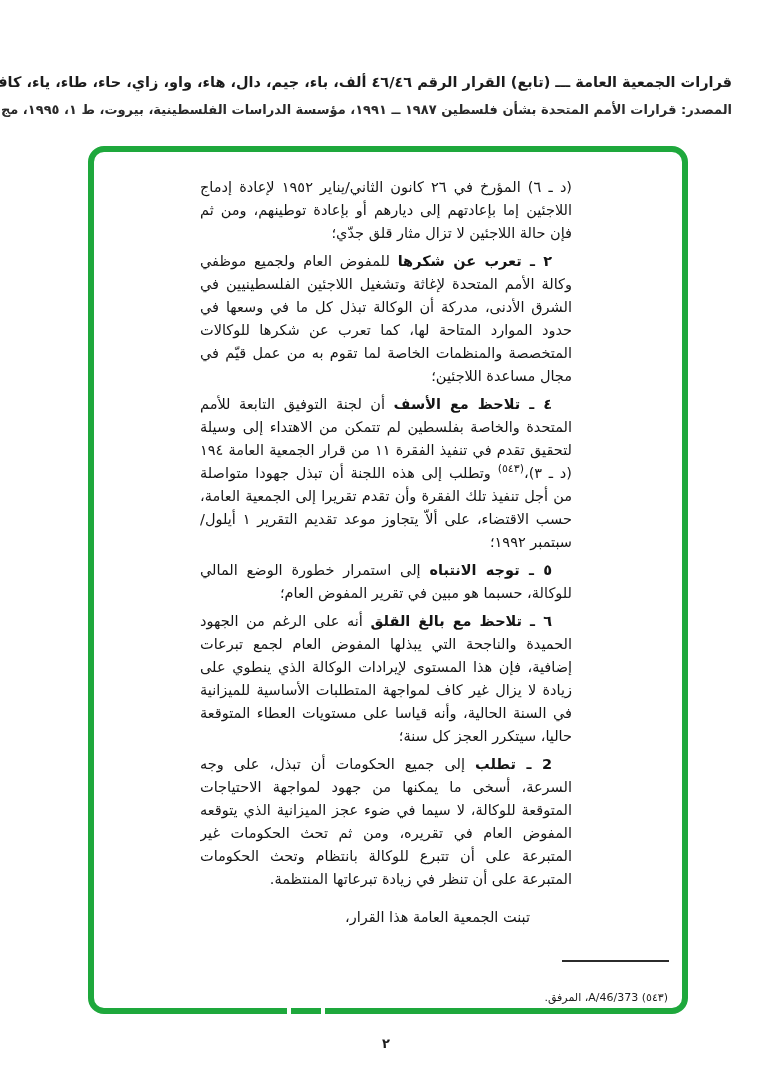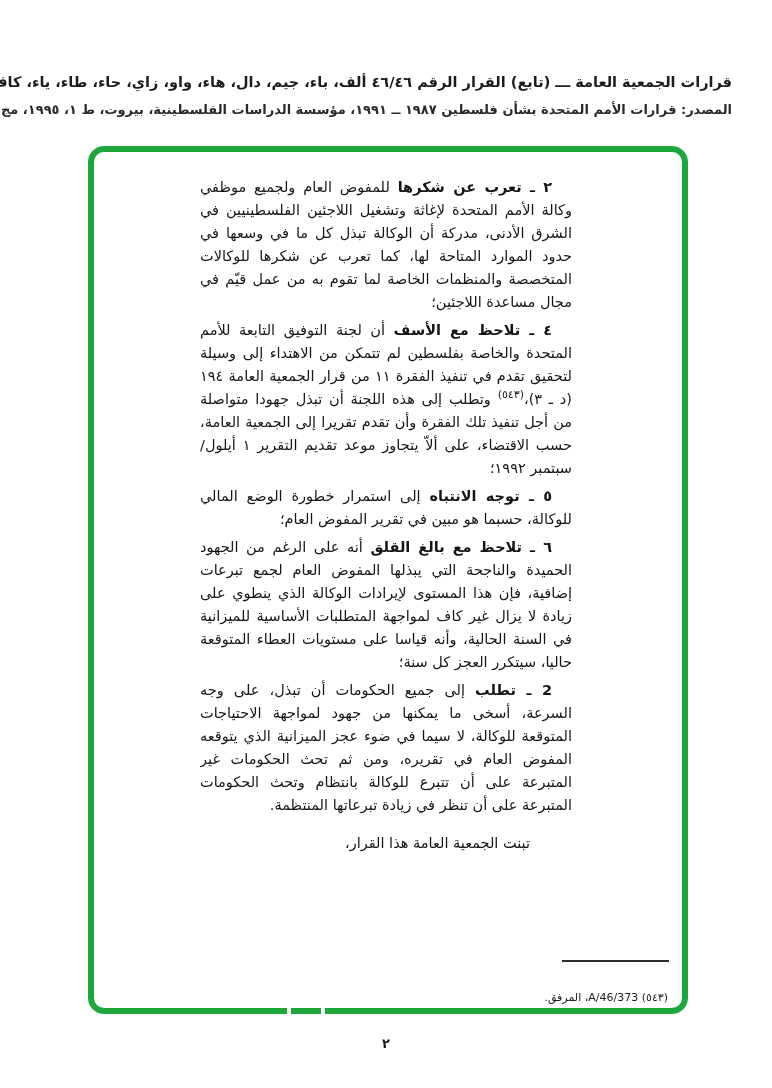--- a/index.html
+++ b/index.html
@@ -140,20 +140,23 @@
 <body>
 
 <div class="header-title">قرارات الجمعية العامة ـــ (تابع) القرار الرقم ٤٦/٤٦ ألف، باء، جيم، دال، هاء، واو، زاي، حاء، طاء، ياء، كاف</div>
 <div class="source-line">المصدر: قرارات الأمم المتحدة بشأن فلسطين ١٩٨٧ ــ ١٩٩١، مؤسسة الدراسات الفلسطينية، بيروت، ط ١، ١٩٩٥، مج ٤، ص ٢٥٤ ــ ٢٦٩.</div>
 
 <div class="resolution-box"></div>
 <div class="notch notch-1"></div>
 <div class="notch notch-2"></div>
 
 <div class="body-text">
+  <p>
+    <span>(د ـ ٦) المؤرخ في ٢٦ كانون الثاني/يناير ١٩٥٢ لإعادة إدماج اللاجئين إما بإعادتهم إلى ديارهم أو بإعادة توطينهم، ومن ثم فإن حالة اللاجئين لا تزال مثار قلق جدّي؛</span>
+  </p>
   <p class="num">
     <span class="lead">٢ ـ تعرب عن شكرها</span><span> للمفوض العام ولجميع موظفي وكالة الأمم المتحدة لإغاثة وتشغيل اللاجئين الفلسطينيين في الشرق الأدنى، مدركة أن الوكالة تبذل كل ما في وسعها في حدود الموارد المتاحة لها، كما تعرب عن شكرها للوكالات المتخصصة والمنظمات الخاصة لما تقوم به من عمل قيّم في مجال مساعدة اللاجئين؛</span>
   </p>
   <p class="num">
     <span class="lead">٤ ـ تلاحظ مع الأسف</span><span> أن لجنة التوفيق التابعة للأمم المتحدة والخاصة بفلسطين لم تتمكن من الاهتداء إلى وسيلة لتحقيق تقدم في تنفيذ الفقرة ١١ من قرار الجمعية العامة ١٩٤ (د ـ ٣)،</span><sup class="fn-ref">(٥٤٣)</sup><span> وتطلب إلى هذه اللجنة أن تبذل جهودا متواصلة من أجل تنفيذ تلك الفقرة وأن تقدم تقريرا إلى الجمعية العامة، حسب الاقتضاء، على ألاّ يتجاوز موعد تقديم التقرير ١ أيلول/سبتمبر ١٩٩٢؛</span>
   </p>
   <p class="num">
     <span class="lead">٥ ـ توجه الانتباه</span><span> إلى استمرار خطورة الوضع المالي للوكالة، حسبما هو مبين في تقرير المفوض العام؛</span>
   </p>
   <p class="num">

